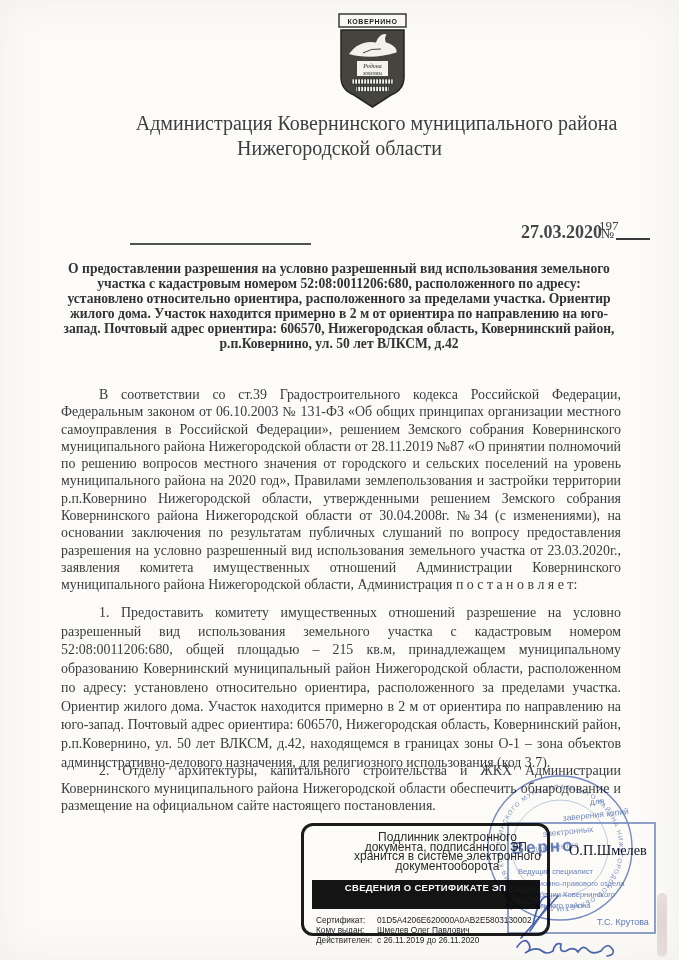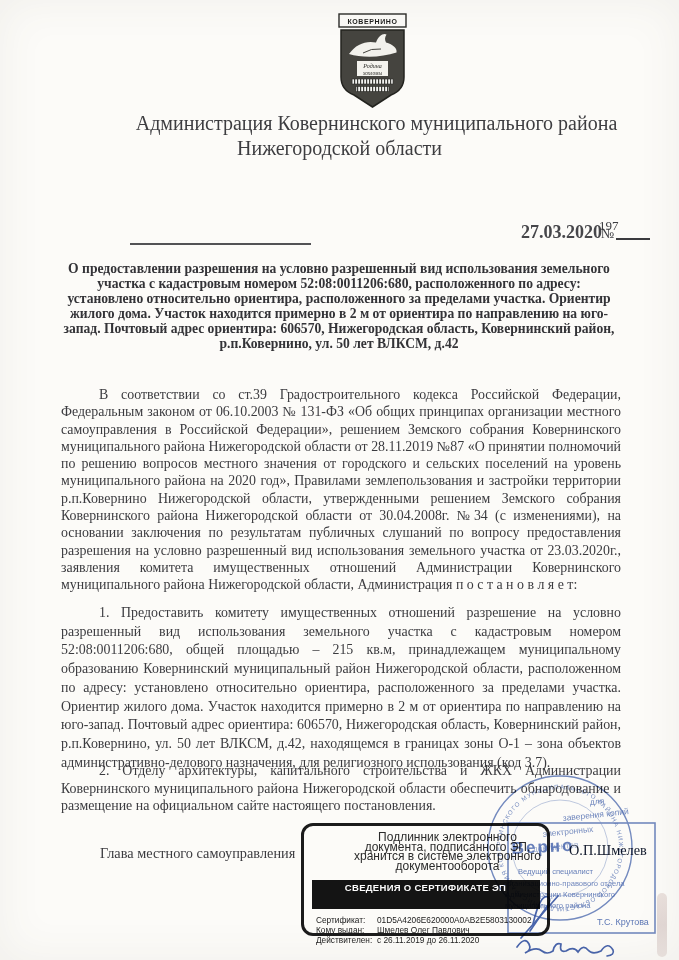--- a/index.html
+++ b/index.html
@@ -80,21 +80,20 @@
   <div class="num-val">197</div>
   <div class="num-line"></div>
   <div class="left-line"></div>
 
   <div class="subject">О предоставлении разрешения на условно разрешенный  вид использования земельного участка с кадастровым номером 52:08:0011206:680, расположенного по адресу: установлено относительно ориентира, расположенного за пределами участка. Ориентир жилого дома. Участок находится примерно в 2 м от ориентира по направлению на юго-запад. Почтовый адрес ориентира: 606570, Нижегородская область, Ковернинский район, р.п.Ковернино, ул. 50 лет ВЛКСМ, д.42</div>
 
   <div class="para intro">В соответствии со ст.39 Градостроительного кодекса Российской Федерации, Федеральным законом от 06.10.2003 № 131-ФЗ «Об общих принципах организации местного самоуправления в Российской Федерации», решением Земского собрания Ковернинского муниципального района Нижегородской области от 28.11.2019 №87 «О принятии полномочий по решению вопросов местного значения от городского и сельских поселений на уровень муниципального района на 2020 год», Правилами землепользования и застройки территории р.п.Ковернино Нижегородской области, утвержденными решением Земского собрания Ковернинского района Нижегородской области от 30.04.2008г. №34 (с изменениями), на основании заключения по результатам публичных слушаний по вопросу предоставления разрешения на условно разрешенный вид использования земельного участка от 23.03.2020г., заявления комитета имущественных отношений Администрации Ковернинского муниципального района Нижегородской области, Администрация  п о с т а н о в л я е т:</div>
   <div class="para item1">1.  Предоставить комитету имущественных отношений разрешение на условно разрешенный вид использования земельного участка с кадастровым номером 52:08:0011206:680, общей площадью – 215 кв.м, принадлежащем муниципальному образованию Ковернинский муниципальный район Нижегородской области, расположенном по адресу: установлено относительно ориентира, расположенного за пределами участка. Ориентир жилого дома. Участок находится примерно в 2 м от ориентира по направлению на юго-запад. Почтовый адрес ориентира: 606570, Нижегородская область, Ковернинский район, р.п.Ковернино, ул. 50 лет ВЛКСМ, д.42, находящемся в границах зоны О-1 – зона объектов административно-делового назначения, для религиозного использования (код 3.7).</div>
   <div class="para item2">2.  Отделу архитектуры, капитального строительства и ЖКХ Администрации Ковернинского муниципального района Нижегородской области обеспечить обнародование и размещение на официальном сайте настоящего постановления.</div>
 
-  <div class="sig-pos">Глава местного самоуправления</div>
   <div class="sig-name">О.П.Шмелев</div>
 
   <div class="cert-box">
     <div class="cert-top">Подлинник электронного документа, подписанного ЭП,</div>
     <div class="cert-top" style="margin-top:0;">хранится в системе электронного документооборота</div>
     <div class="cert-bar">СВЕДЕНИЯ О СЕРТИФИКАТЕ ЭП</div>
     <div class="cert-row">
       <span class="cert-label">Сертификат:</span>
       <span>01D5A4206E620000A0AB2E5803130002</span>
     </div>

